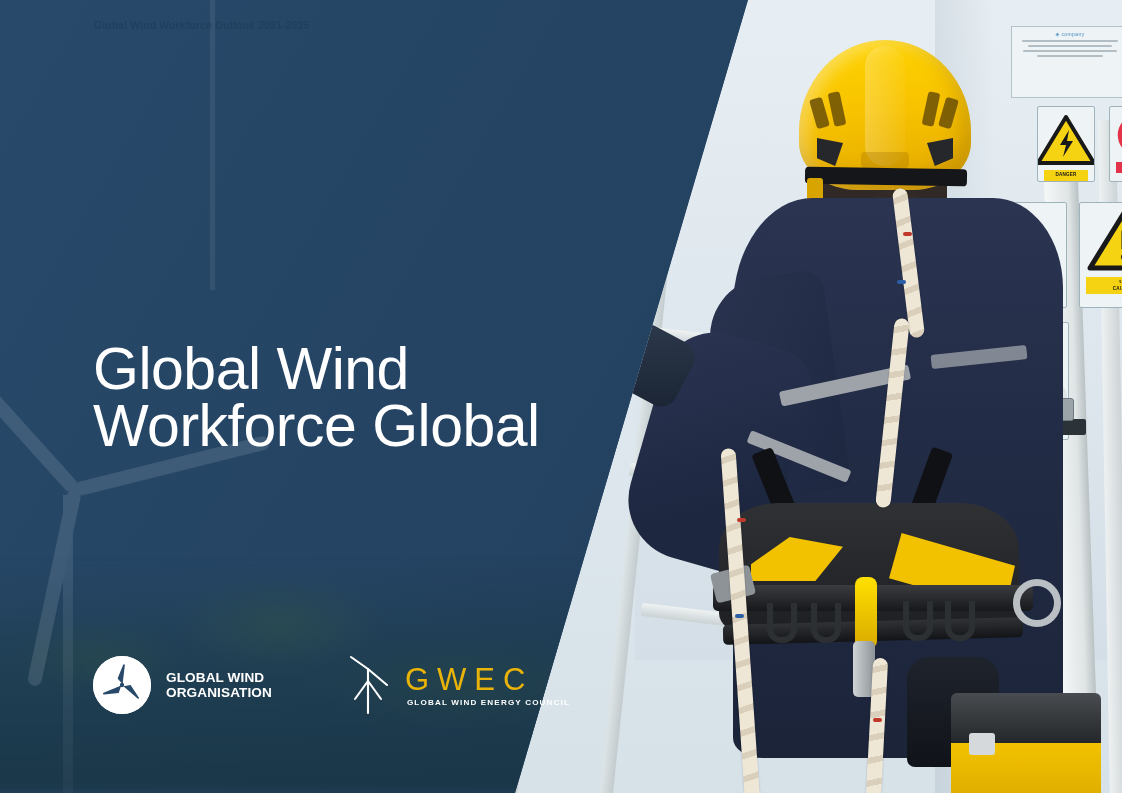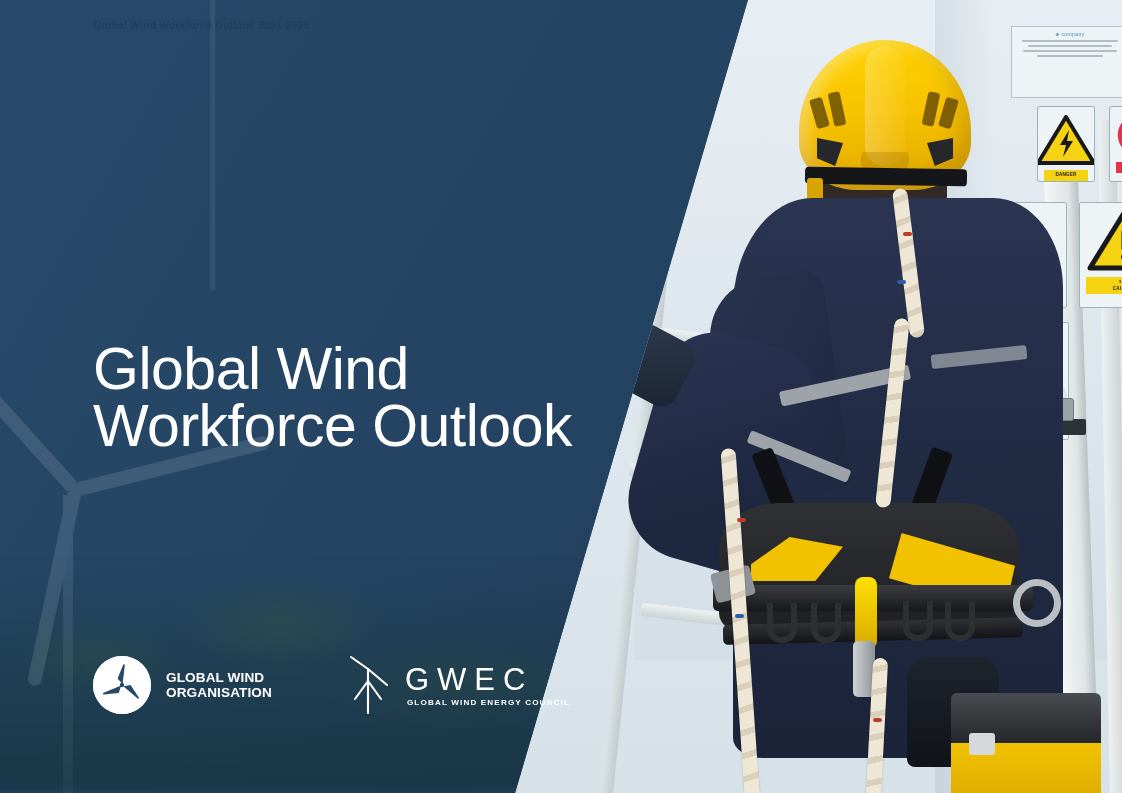--- a/index.html
+++ b/index.html
@@ -335,21 +335,21 @@
   .gwo{ display:flex; align-items:center; gap:15px; }
   .gwo-mark{
     width:58px;height:58px;border-radius:50%;background:#ffffff;position:relative;
   }
   .gwo-text{ color:#fff; font-weight:bold; font-size:13.6px; line-height:15px; letter-spacing:.1px; }
 
   .gwec{ display:flex; align-items:center; gap:13px; }
   .gwec-mark{ width:48px;height:60px;position:relative; }
   .gwec-text{ display:flex; flex-direction:column; }
   .gwec-big{
-    color:#ffffff; font-size:31px; font-weight:400; letter-spacing:8px; line-height:32px;
+    color:#eab308; font-size:31px; font-weight:400; letter-spacing:8px; line-height:32px;
   }
   .gwec-small{
     color:#fff; font-size:8.1px; font-weight:bold; letter-spacing:1.15px; margin-top:2px; margin-left:2px;
   }
 </style>
 </head>
 <body>
 
 <div class="page">
 
@@ -530,21 +530,21 @@
       <div class="tg-blade" style="transform:rotate(12deg)"></div>
       <div class="tg-blade" style="transform:rotate(138deg)"></div>
       <div class="tg-blade" style="transform:rotate(256deg)"></div>
     </div>
   </div>
 
   <div class="eyebrow">Global Wind Workforce Outlook 2021-2025</div>
 
   <div class="title">
     <div>Global Wind</div>
-    <div>Workforce Outlook</div>
+    <div>Workforce Global</div>
   </div>
 
 
   <div class="logos">
 
     <div class="gwo">
       <div class="gwo-mark">
         <svg width="58" height="58" viewBox="0 0 58 58">
           <circle cx="29" cy="29" r="29" fill="#ffffff"></circle>
           <g fill="#28496a">

